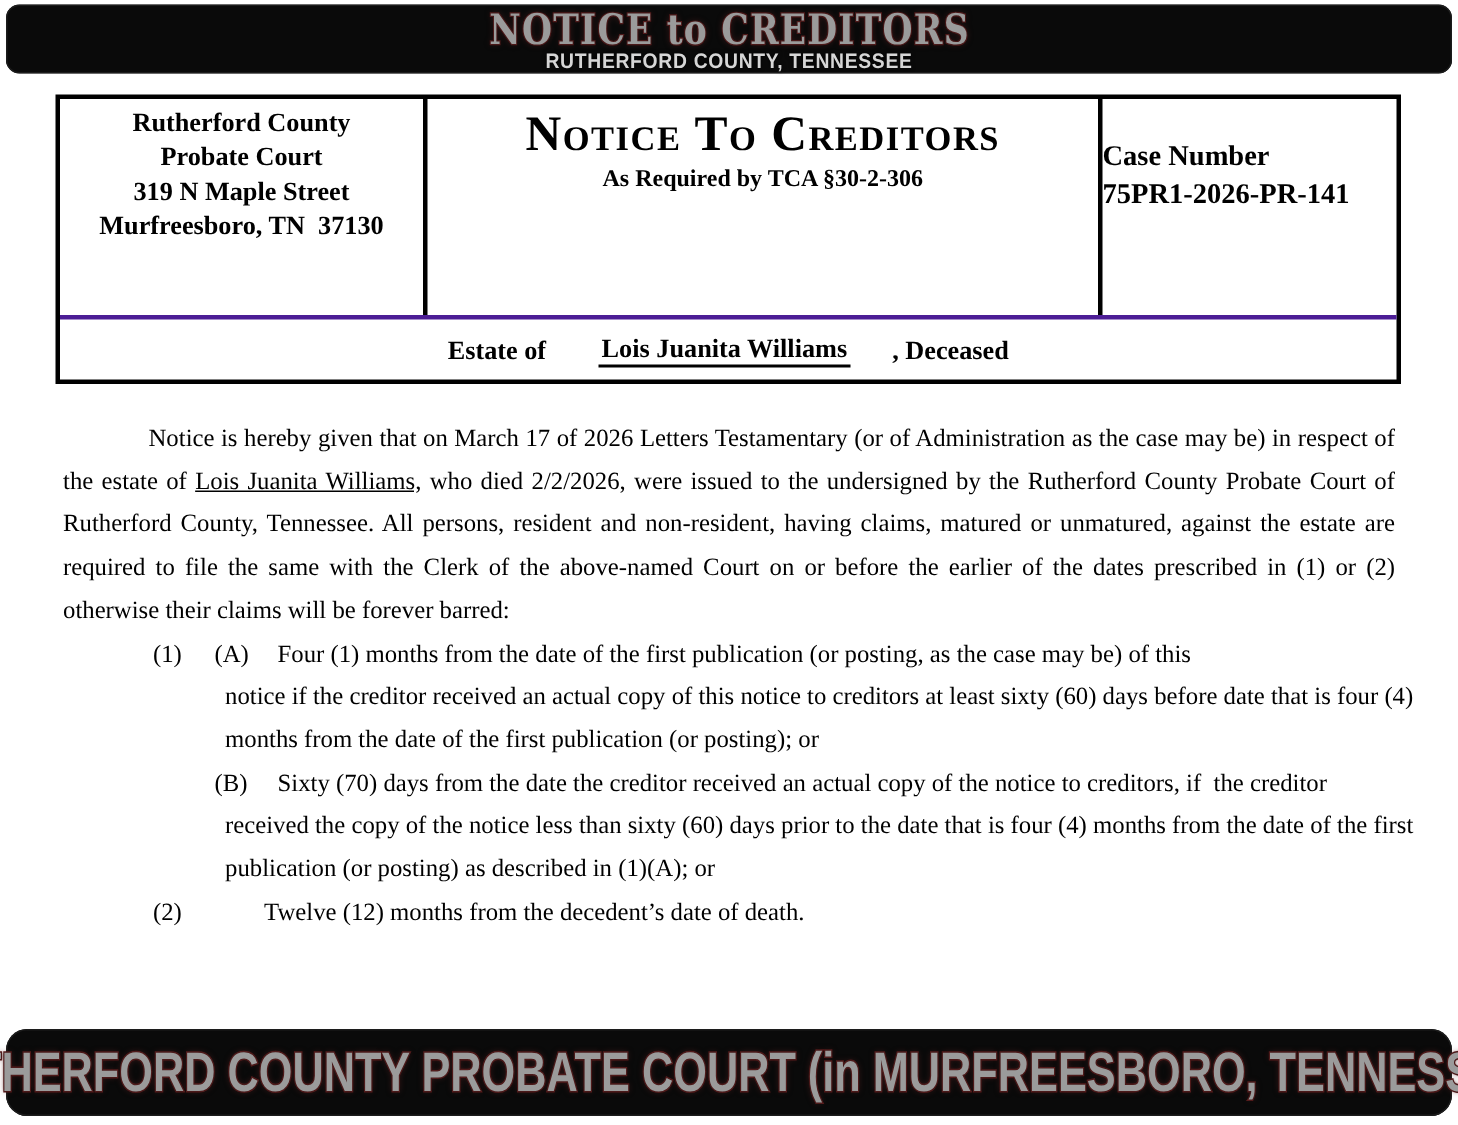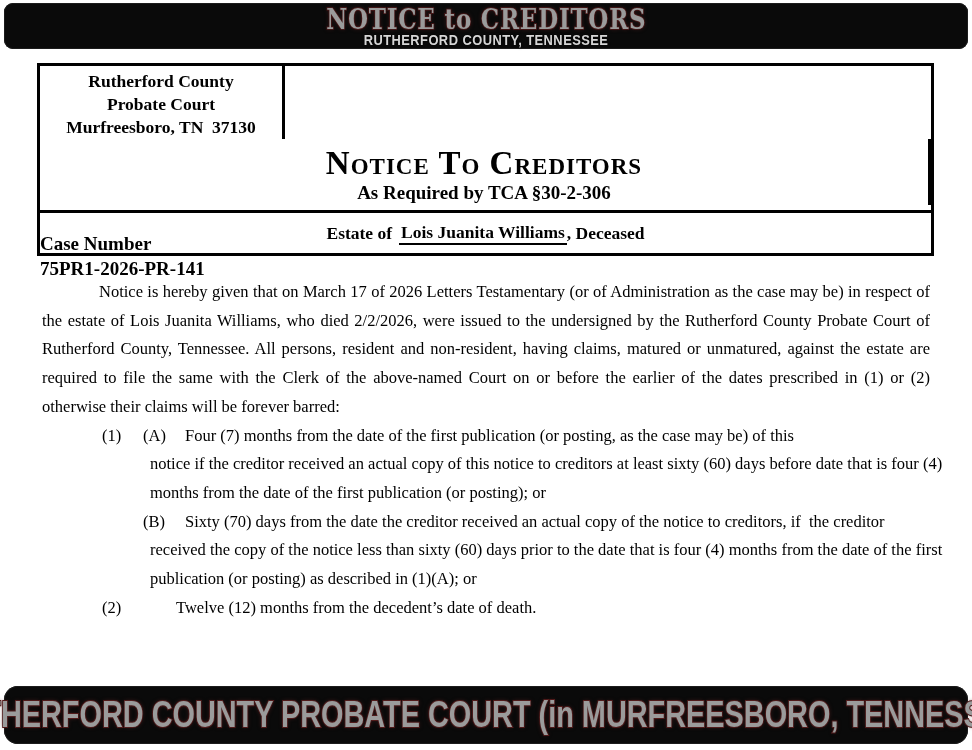--- a/index.html
+++ b/index.html
@@ -43,65 +43,67 @@
     transform:scaleX(.78); white-space:nowrap;
     -webkit-text-stroke:2px #5a1e1e;
   }
 
   
   .htable {
     position:absolute; top:63px; left:37px; width:897px;
     border:3px solid #000; box-sizing:border-box;
     font-weight:bold; background:#fff;
   }
-  .hrow1 { display:flex; height:144px; border-bottom:3px solid #000000;flex-direction:column; }
+  .hrow1 { display:flex; height:144px; border-bottom:3px solid #4c1d95; }
   .cell { box-sizing:border-box; }
   .cell-court {
     width:245px; border-right:3px solid #000; text-align:center;
     font-size:17.5px; line-height:23px; padding-top:4px;
   }
   .cell-court div { white-space:pre-wrap; }
   .cell-title { flex:1; border-right:3px solid #000; text-align:center; padding-top:6px; }
   .main-title { font-variant:small-caps; font-size:33px; line-height:36px; letter-spacing:1px; }
-  .main-sub { font-size:19px; line-height:24px; }
+  .main-sub { font-size:16px; line-height:24px; }
   .cell-case { width:196px; text-align:left; padding-top:26px; font-size:19px; line-height:25px; }
   .hrow2 {
     height:40px; display:flex; align-items:center; justify-content:center;
     font-size:17.5px;
+    gap:28px;
   }
   .estate-prefix { margin-right:7px; }
   .estate-name { border-bottom:2px solid #000; padding:0 2px; }
 
   
   .bodytext {
     position:absolute; top:278px; left:42px; width:888px;
     font-size:16.5px; line-height:28.7px;
   }
   .para { text-align:justify; text-indent:57px; }
-  .uname { }
+  .uname { text-decoration:underline; }
 
   .li { position:relative; padding-left:108px; }
   .linum { position:absolute; left:60px; top:0; }
   .sub .line { white-space:pre; }
   .slabel { display:inline-block; width:42px; margin-left:-7px; white-space:pre; }
   .li2-text { display:block; padding-left:26px; }
 </style>
 </head>
 <body>
 
 <div class="banner banner-top">
   <div class="tb-title outline-text">NOTICE to CREDITORS</div>
   <div class="tb-sub">RUTHERFORD COUNTY, TENNESSEE</div>
 </div>
 
 <div class="htable">
   <div class="hrow1">
     <div class="cell cell-court">
       <div>Rutherford County</div>
       <div>Probate Court</div>
+      <div>319 N Maple Street</div>
       <div>Murfreesboro, TN  37130</div>
     </div>
     <div class="cell cell-title">
       <div class="main-title">Notice To Creditors</div>
       <div class="main-sub">As Required by TCA §30-2-306</div>
     </div>
     <div class="cell cell-case">
       <div>Case Number</div>
       <div>75PR1-2026-PR-141</div>
     </div>
@@ -112,21 +114,21 @@
       <span>, Deceased</span>
   </div>
 </div>
 
 <div class="bodytext">
   <div class="para"><span>Notice is hereby given that on March 17 of 2026 Letters Testamentary (or of Administration as the case may be) in respect of the estate of </span><span class="uname">Lois Juanita Williams,</span><span> who died 2/2/2026, were issued to the undersigned by the Rutherford County Probate Court of Rutherford County, Tennessee.  All persons, resident and non-resident, having claims, matured or unmatured, against the estate are required to file the same with the Clerk of the above-named Court on or before the earlier of the dates prescribed in (1) or (2) otherwise their claims will be forever barred:</span></div>
 
   <div class="li">
     <span class="linum">(1)</span>
     <div class="sub">
-      <div class="line"><span class="slabel">(A)</span><span>Four (7) months from the date of the first publication (or posting, as the case may be) of this</span></div>
+      <div class="line"><span class="slabel">(A)</span><span>Four (1) months from the date of the first publication (or posting, as the case may be) of this</span></div>
       <div class="line">notice if the creditor received an actual copy of this notice to creditors at least sixty (60) days before date that is four (4)</div>
       <div class="line">months from the date of the first publication (or posting); or</div>
     </div>
     <div class="sub">
       <div class="line"><span class="slabel">(B)</span><span>Sixty (70) days from the date the creditor received an actual copy of the notice to creditors, if  the creditor</span></div>
       <div class="line">received the copy of the notice less than sixty (60) days prior to the date that is four (4) months from the date of the first</div>
       <div class="line">publication (or posting) as described in (1)(A); or</div>
     </div>
   </div>
 

